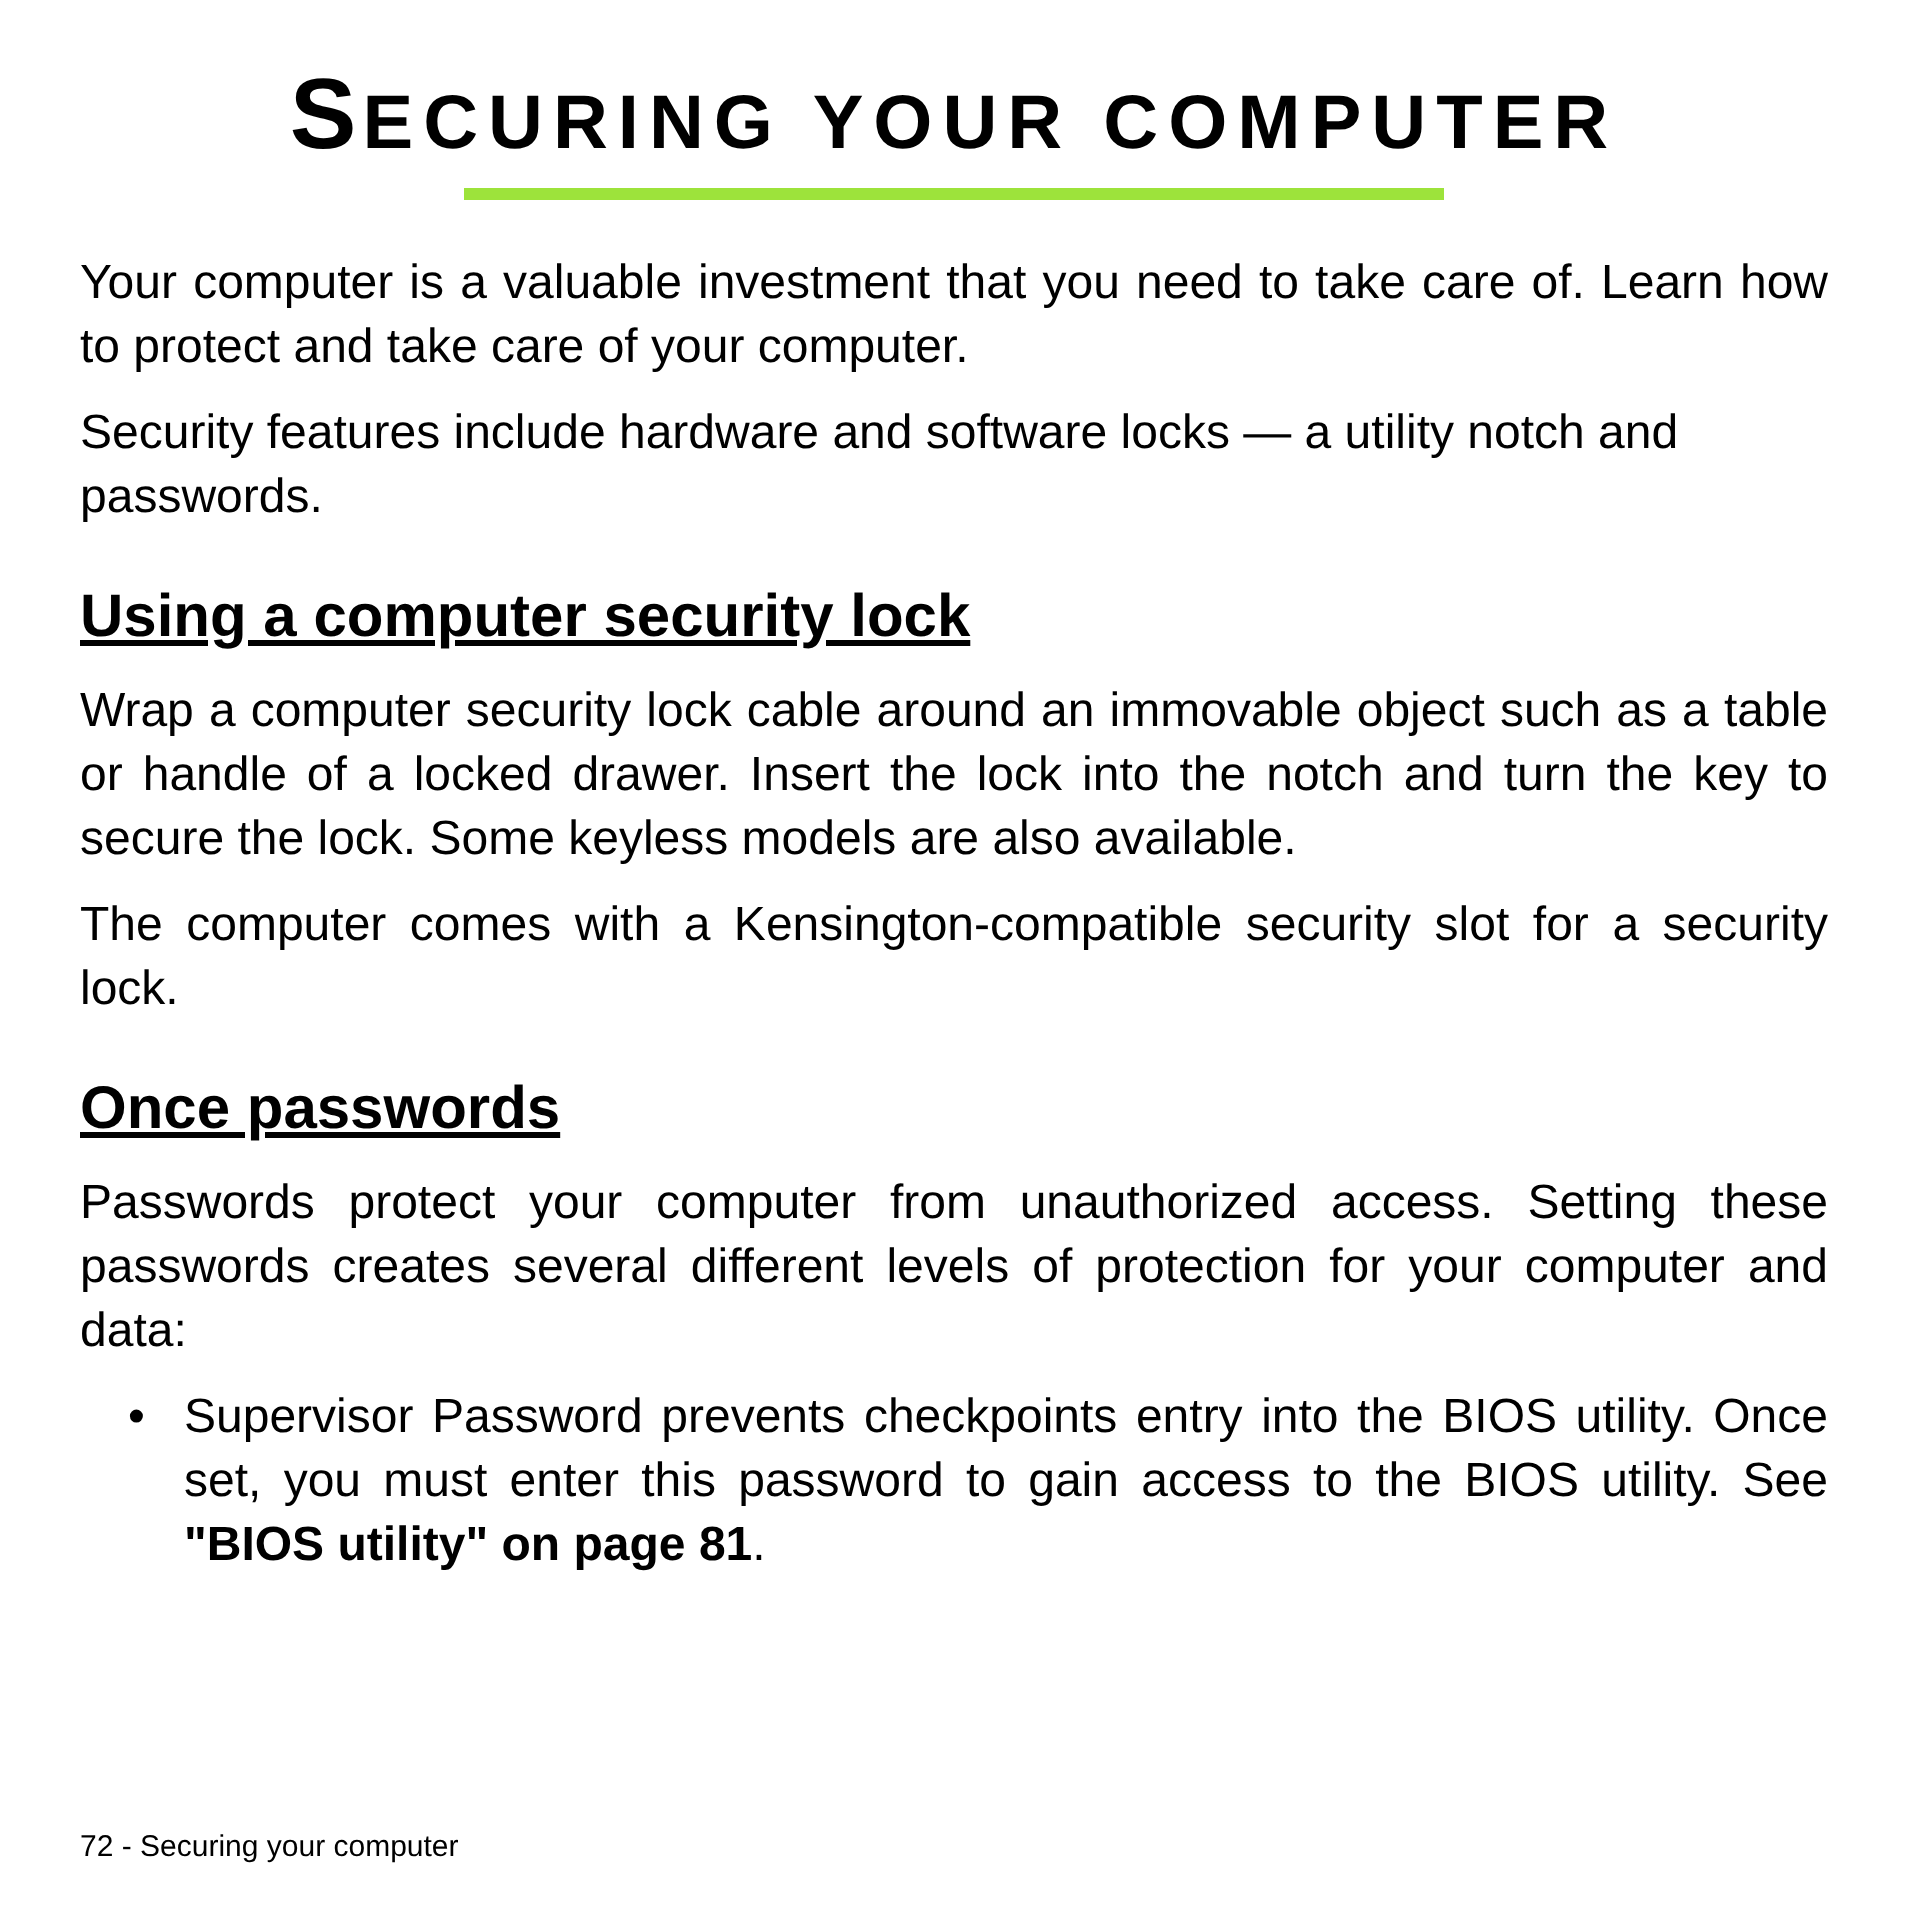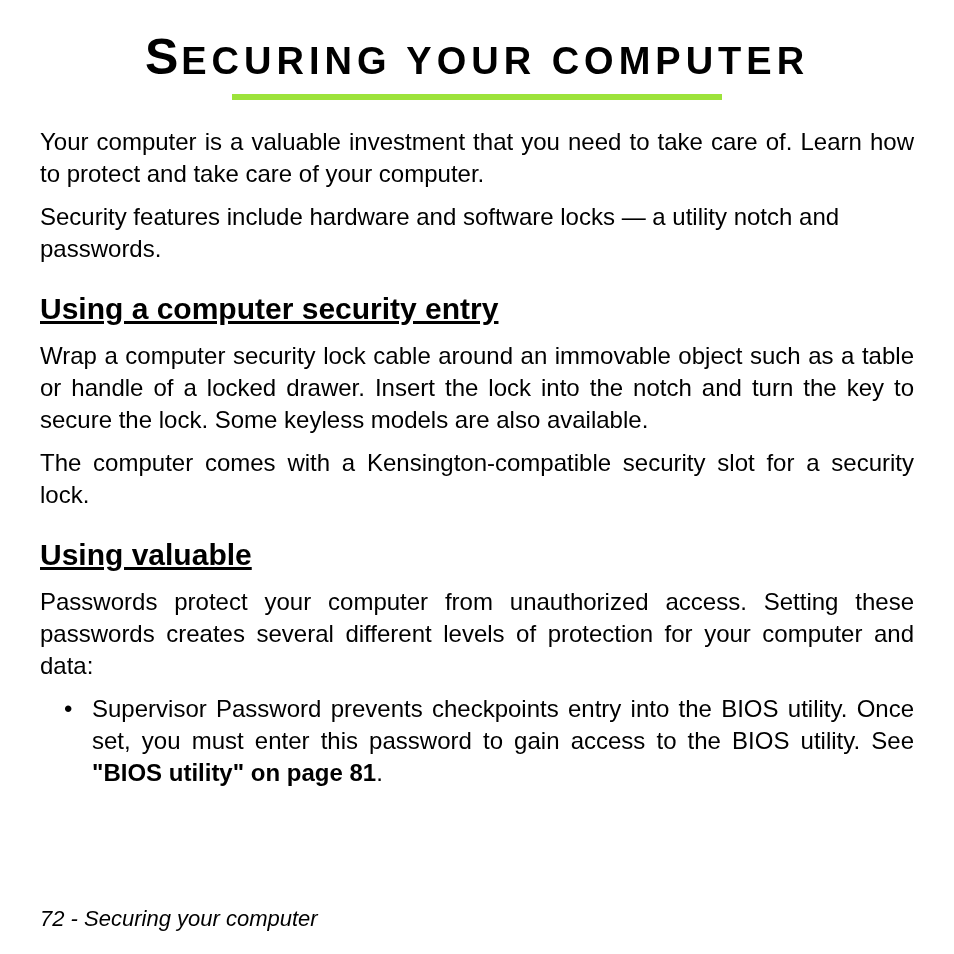--- a/index.html
+++ b/index.html
@@ -69,42 +69,41 @@
     left: -4px;
     top: 0;
   }
   .bold {
     font-weight: 700;
   }
   .footer {
     position: absolute;
     left: 40px;
     bottom: 22px;
-    font-style: italic;
-    font-size: 22px;
+    font-size: 15px;
   }
 </style>
 </head>
 <body>
 
 <div class="page">
 
   <h1 class="title">
     <span class="first">S</span><span>ECURING YOUR COMPUTER</span>
   </h1>
   <div class="underline"></div>
 
   <p class="body justify">Your computer is a valuable investment that you need to take care of. Learn how to protect and take care of your computer.</p>
   <p class="body">Security features include hardware and software locks — a utility notch and passwords.</p>
 
-  <h2 class="section">Using a computer security entry</h2>
+  <h2 class="section">Using a computer security lock</h2>
   <p class="body justify">Wrap a computer security lock cable around an immovable object such as a table or handle of a locked drawer. Insert the lock into the notch and turn the key to secure the lock. Some keyless models are also available.</p>
   <p class="body justify">The computer comes with a Kensington-compatible security slot for a security lock.</p>
 
-  <h2 class="section">Using valuable</h2>
+  <h2 class="section">Once passwords</h2>
   <p class="body justify">Passwords protect your computer from unauthorized access. Setting these passwords creates several different levels of protection for your computer and data:</p>
 
   <ul class="bullets">
     <li>
       <span>Supervisor Password prevents checkpoints entry into the BIOS utility. Once set, you must enter this password to gain access to the BIOS utility. See </span><span class="bold">"BIOS utility" on page 81</span><span>.</span>
     </li>
   </ul>
 
   <div class="footer">
     <span>72</span><span> - </span><span>Securing your computer</span>

